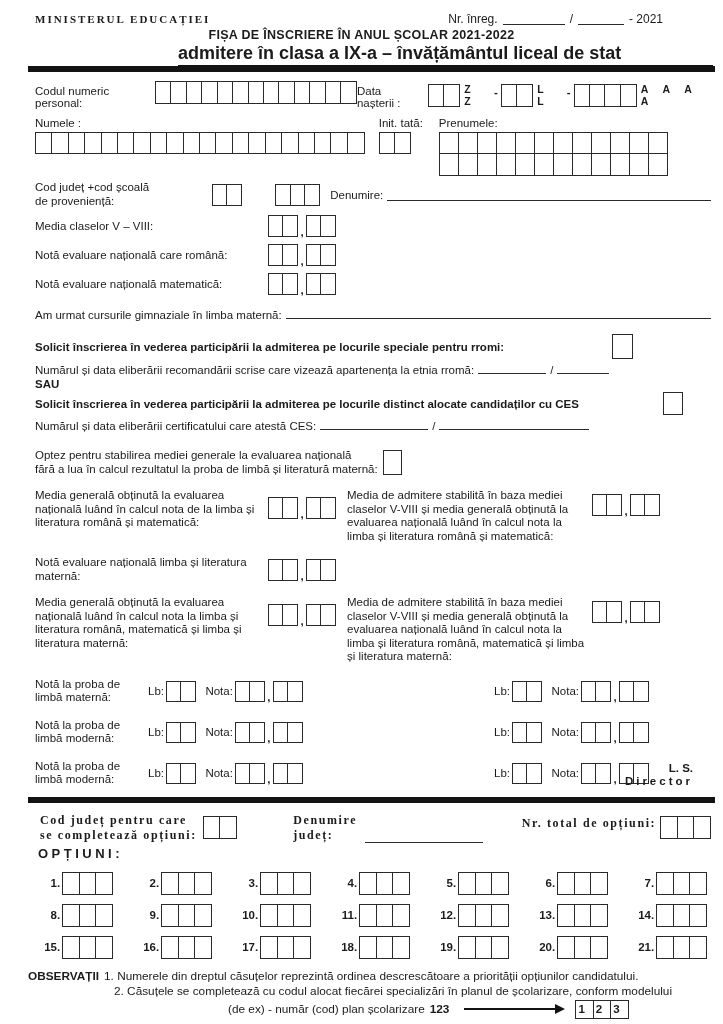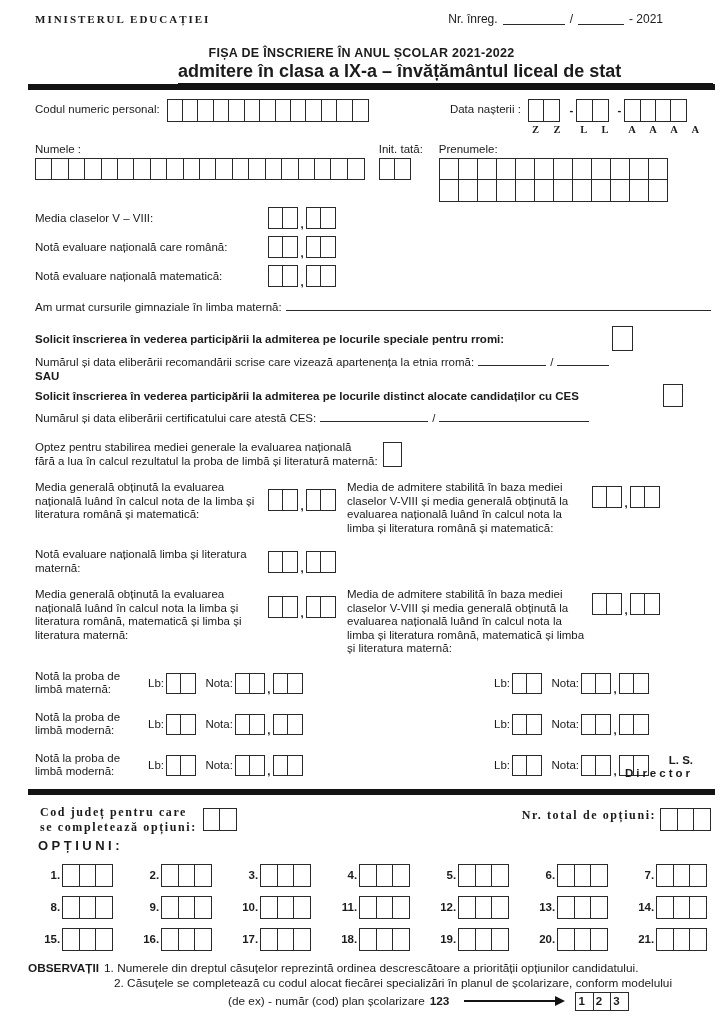--- a/index.html
+++ b/index.html
@@ -15,33 +15,33 @@
   .checkbox { display:inline-block; width:20px; height:24px; border:1.7px solid #2a2a2a; background:#fff; }
   .fill-line { display:inline-block; border-bottom:1.3px solid #2a2a2a; height:13px; }
   .bold { font-weight:bold; }
   .bar { height:6px; background:#131313; margin:0 8px 0 28px; }
   .content { padding:0 12px 0 35px; }
 
   
   .top-row { display:flex; padding:12px 60px 0 35px; align-items:baseline; }
   .ministry { font-family:"Liberation Serif", serif; font-weight:bold; font-size:11px; letter-spacing:2px; }
   .reg-block { margin-left:auto; font-size:12px; display:flex; align-items:flex-start; gap:5px; }
-  .title-block { text-align:center; margin-top:20px; font-weight:bold; }
+  .title-block { text-align:center; margin-top:2px; font-weight:bold; }
   .title-l1 { font-size:12.5px; letter-spacing:0.3px; }
   .subtitle-row { display:flex; align-items:flex-end; margin-top:1px; padding:0 10px 0 28px; }
   .subtitle-row .sp-l { flex:0 0 150px; }
   .subtitle-row .subtitle { font-size:18px; font-weight:bold; border-bottom:1.4px solid #131313; padding-bottom:1px; }
   .subtitle-row .sp-r { flex:1; border-bottom:1.4px solid #131313; height:1px; align-self:flex-end; margin-bottom:0; }
 
   
   .cnp-row { display:flex; margin-top:9px; align-items:flex-start; }
   .cnp-row .cell { width:17px; height:23px; }
   .lbl { padding-right:7px; }
   .birth-block { margin-left:auto; display:flex; align-items:flex-start; margin-right:6px; }
-  .bgroup { display:flex; flex-direction:column; align-items:flex-start;font-family:Liberation Serif, serif; }
+  .bgroup { display:flex; flex-direction:row; align-items:flex-end; }
   .bsub { font-size:10.5px; font-weight:bold; letter-spacing:6px; margin-top:2px; padding-left:4px; }
   .bdash { font-weight:bold; margin:5px 3px 0 3px; }
 
   .names-row { display:flex; margin-top:8px; align-items:flex-start; }
   .names-col .col-lbl { margin-bottom:3px; }
   .name-cells .cell { width:18px; height:22px; }
   .init-col { margin-left:14px; }
   .init-col .cell { width:17px; height:22px; }
   .pren-col { margin-left:16px; }
   .pren-grid { display:grid; grid-template-columns:repeat(12,19px); grid-auto-rows:21px; }
@@ -249,20 +249,37 @@
             <span class="pg-cell"></span>
             <span class="pg-cell"></span>
             <span class="pg-cell"></span>
             <span class="pg-cell"></span>
             <span class="pg-cell"></span>
             <span class="pg-cell"></span>
           </span>
       </span>
     </div>
 
+    <div class="school-row">
+      <span class="school-lbl">
+        <span>Cod județ +cod școală</span><br>
+        <span>de proveniență:</span>
+      </span>
+      <span class="box-group g1">
+          <span class="cell"></span>
+          <span class="cell"></span>
+        </span>
+      <span class="box-group g2">
+          <span class="cell"></span>
+          <span class="cell"></span>
+          <span class="cell"></span>
+        </span>
+      <span class="denumire-lbl">Denumire:</span>
+      <span class="fill-line"></span>
+    </div>
 
     <div class="grade-row">
       <span class="glbl">Media claselor V – VIII:</span>
       <span class="box-group">
           <span class="cell"></span>
           <span class="cell"></span>
         </span>
       <span class="comma">,</span>
       <span class="box-group">
           <span class="cell"></span>
@@ -531,20 +548,27 @@
 
   <div class="opt-head">
     <span class="ts">
       <span>Cod județ pentru care</span><br>
       <span>se completează opțiuni:</span>
     </span>
     <span class="box-group g1">
         <span class="cell"></span>
         <span class="cell"></span>
       </span>
+    <span class="den-block">
+      <span class="ts">
+        <span>Denumire</span><br>
+        <span>județ:</span>
+      </span>
+      <span class="fill-line" style="width:118px"></span>
+    </span>
     <span class="nrtotal-block">
       <span class="ts">Nr. total de opțiuni:</span>
       <span class="box-group">
           <span class="cell"></span>
           <span class="cell"></span>
           <span class="cell"></span>
         </span>
     </span>
   </div>
 

